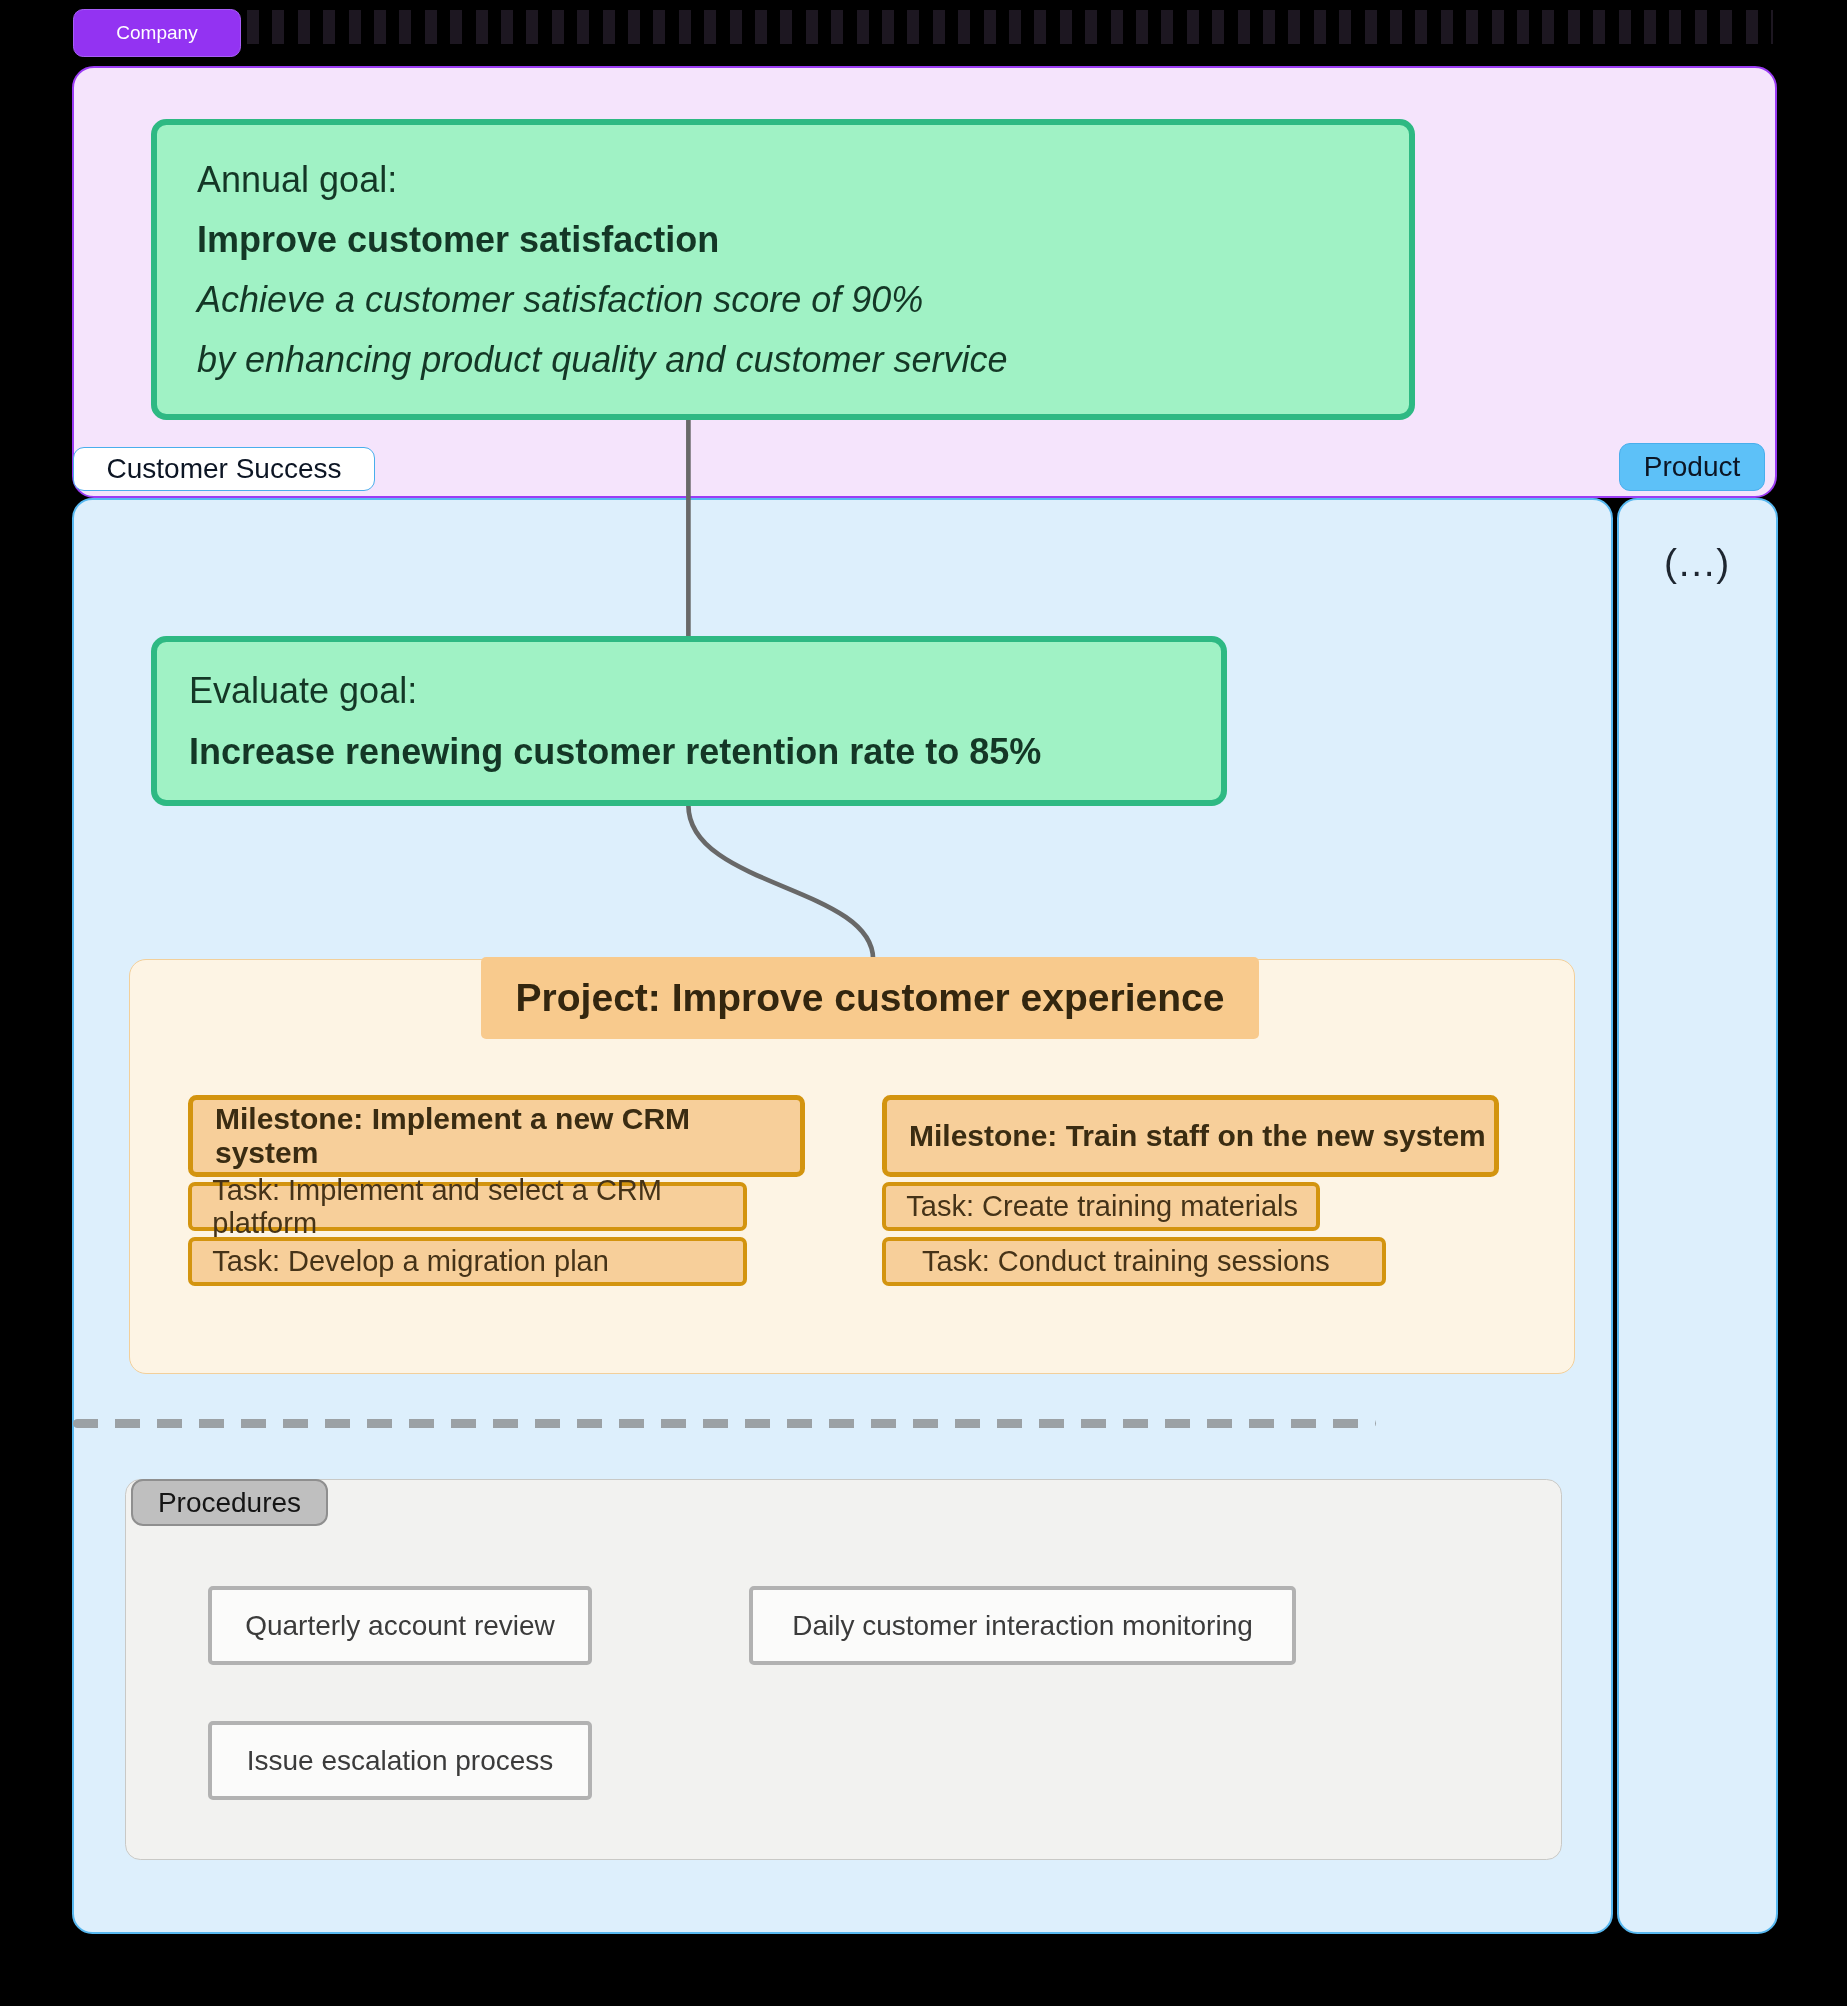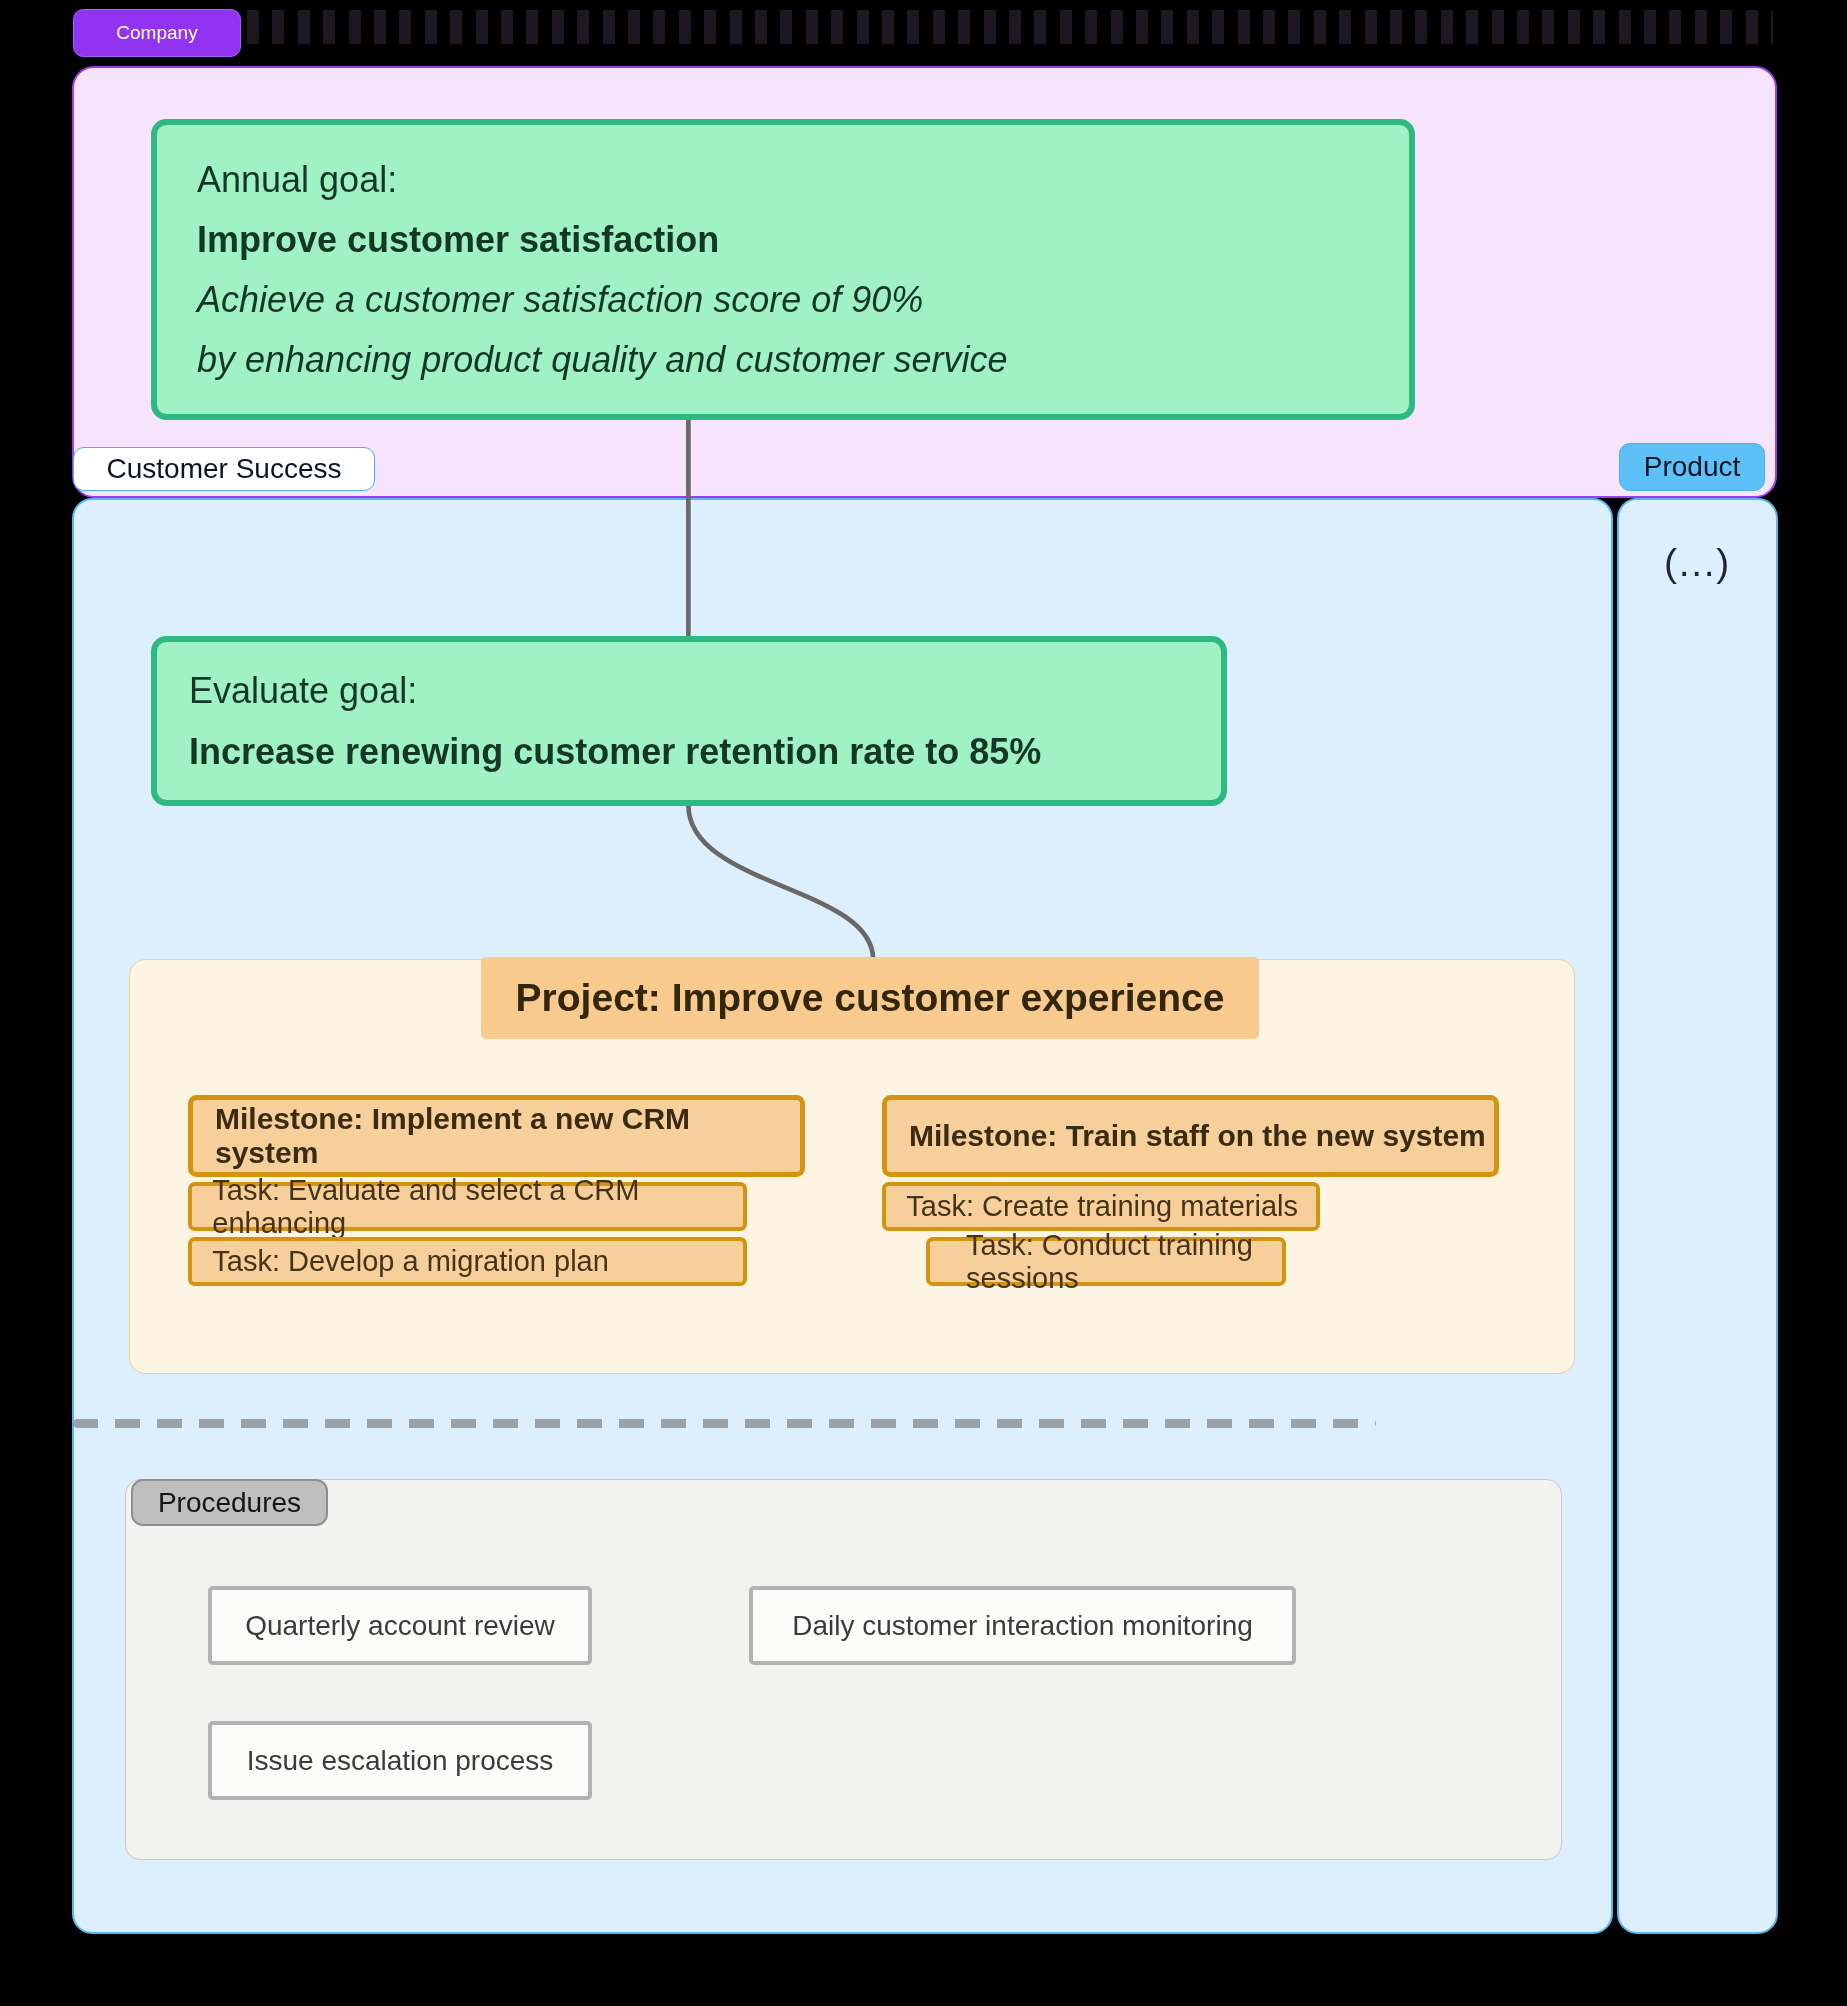--- a/index.html
+++ b/index.html
@@ -74,21 +74,21 @@
   .milestone-1{left:188px;top:1095px;width:617px;height:82px;}
   .milestone-2{left:882px;top:1095px;width:617px;height:82px;}
   .task{
     background:#f7cf9a;border:4.2px solid #d3940f;border-radius:6.8px;z-index:4;
     display:flex;align-items:center;padding-left:20.3px;
     font-size:29px;font-weight:400;color:#453318;
   }
   .task-1a{left:188px;top:1182px;width:559px;height:49px;}
   .task-1b{left:188px;top:1237px;width:559px;height:49px;}
   .task-2a{left:882px;top:1182px;width:438px;height:49px;}
-  .task-2b{left:926px;top:1237px;width:360px;height:49px;padding-left:36px;}
+  .task-2b{left:882px;top:1237px;width:504px;height:49px;padding-left:36px;}
 
   
   .dashed-divider{
     left:73px;top:1419px;width:1303px;height:9.3px;z-index:3;
     background:repeating-linear-gradient(90deg,#9ba1a5 0 25.4px,transparent 25.4px 42px);
     border-radius:5.1px;
   }
 
   
   .procedures-container{
@@ -156,21 +156,21 @@
   <div class="abs project-container"></div>
 
   <div class="abs project-title">
     <span>Project: Improve customer experience</span>
   </div>
 
   <div class="abs milestone milestone-1">
     <span>Milestone: Implement a new CRM system</span>
   </div>
   <div class="abs task task-1a">
-    <span>Task: Evaluate and select a CRM enhancing</span>
+    <span>Task: Implement and select a CRM platform</span>
   </div>
   <div class="abs task task-1b">
     <span>Task: Develop a migration plan</span>
   </div>
 
   <div class="abs milestone milestone-2">
     <span>Milestone: Train staff on the new system</span>
   </div>
   <div class="abs task task-2a">
     <span>Task: Create training materials</span>

